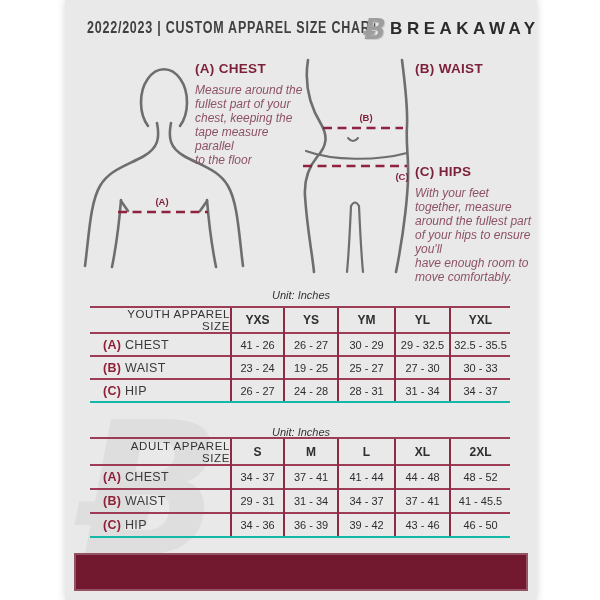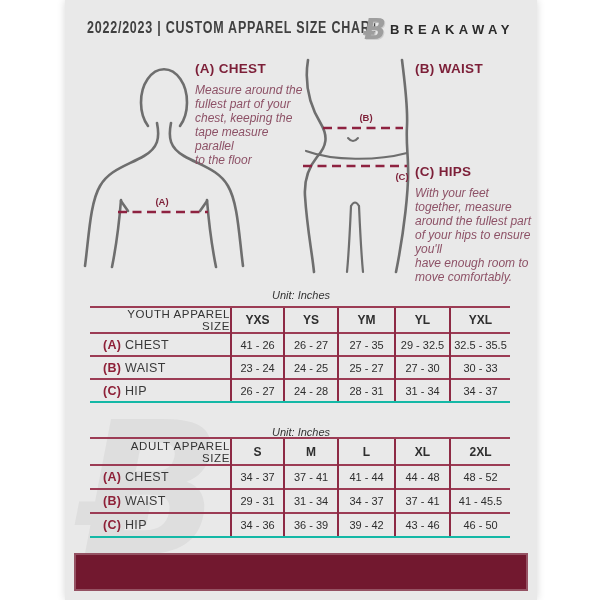--- a/index.html
+++ b/index.html
@@ -17,21 +17,21 @@
   .hdr-title {
     position:absolute; left:22px; top:19px; white-space:nowrap;
     font-weight:700; font-size:16px; letter-spacing:1px; color:#404040;
     transform:scaleX(.78); transform-origin:0 0;
   }
   .logo { position:absolute; left:299px; top:10px; display:flex; align-items:center; }
   .logo-glyph {
     font-family:"DejaVu Sans", sans-serif; font-style:italic; font-weight:700;
     font-size:29px; line-height:38px; color:#9e9e9e; text-shadow:1px 1px 0 #cfcfcf;
   }
-  .brand { margin-left:4px; font-weight:700; font-size:13px; letter-spacing:4.5px; color:#2b2b2b; }
+  .brand { margin-left:4px; font-weight:700; font-size:17px; letter-spacing:4.5px; color:#2b2b2b; }
   
   .diagram-svg { position:absolute; left:0; top:0; z-index:0; }
   
   .instr { position:absolute; z-index:1; }
   .instr h3 { margin:0; font-size:13.5px; font-weight:700; letter-spacing:.3px; color:#7c1f38; }
   .instr p {
     margin:7px 0 0; font-style:italic; font-size:12px; line-height:14px;
     color:#8d5166; white-space:pre-line;
   }
   .instr-chest { left:130px; top:61px; width:115px; }
@@ -156,28 +156,28 @@
         <th>YM</th>
         <th>YL</th>
         <th>YXL</th>
       </tr>
     </thead>
     <tbody>
       <tr>
         <td class="lbl"><span class="pfx">(A)</span> <span>CHEST</span></td>
         <td>41 - 26</td>
         <td>26 - 27</td>
-        <td>27 - 35</td>
+        <td>30 - 29</td>
         <td>29 - 32.5</td>
         <td>32.5 - 35.5</td>
       </tr>
       <tr>
         <td class="lbl"><span class="pfx">(B)</span> <span>WAIST</span></td>
         <td>23 - 24</td>
-        <td>24 - 25</td>
+        <td>19 - 25</td>
         <td>25 - 27</td>
         <td>27 - 30</td>
         <td>30 - 33</td>
       </tr>
       <tr>
         <td class="lbl"><span class="pfx">(C)</span> <span>HIP</span></td>
         <td>26 - 27</td>
         <td>24 - 28</td>
         <td>28 - 31</td>
         <td>31 - 34</td>

